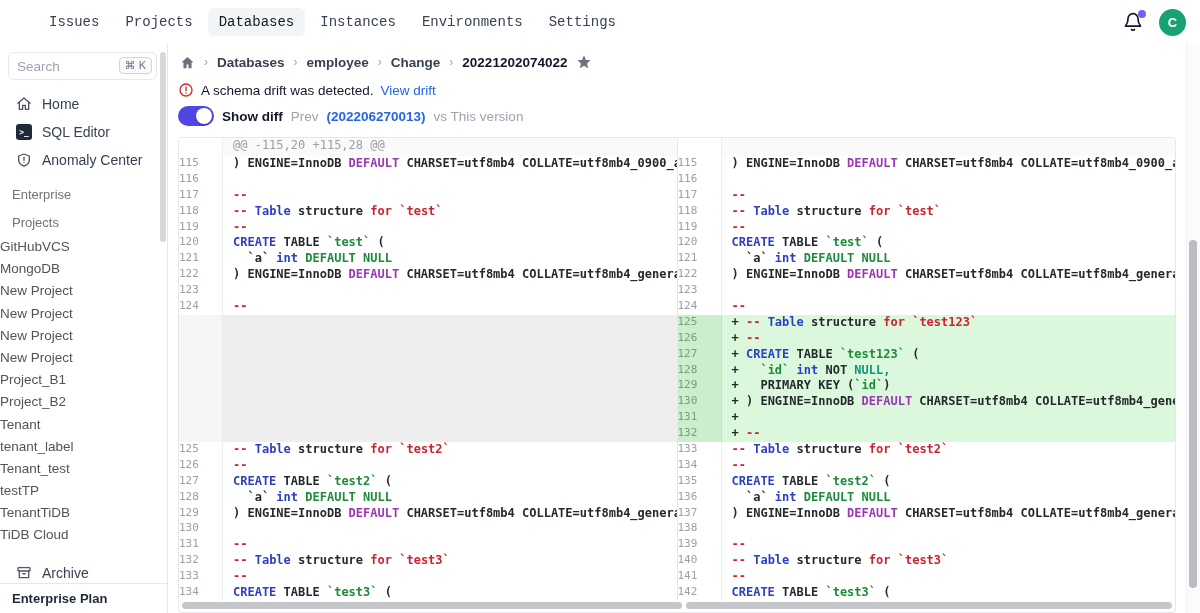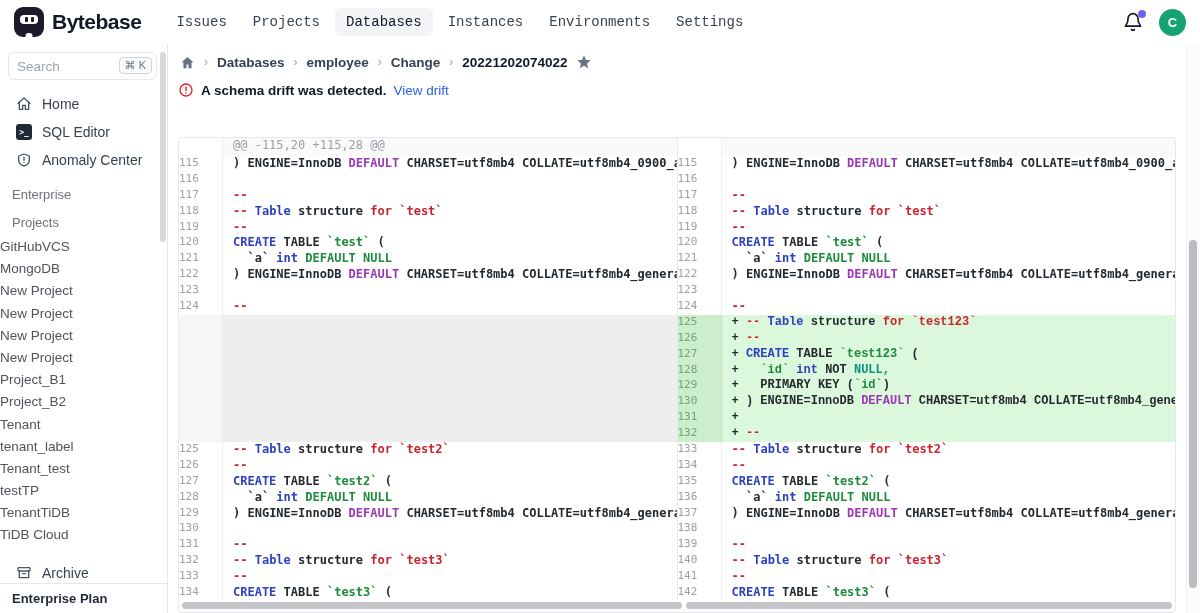--- a/index.html
+++ b/index.html
@@ -54,21 +54,21 @@
                        background:#d6d8da; border-radius:3px; cursor:pointer; }
 
   
   .main { position:absolute; left:168px; top:44px; right:0; bottom:0; background:#fff; }
   .breadcrumb { position:absolute; left:12px; top:10px; display:flex; align-items:center; gap:9px;
                 font-size:13.5px; }
   .bc-item { color:#374151; font-weight:600; cursor:pointer; }
   .bc-item.current { color:#111827; font-weight:700; }
   .bc-sep { color:#9ca3af; font-size:12px; }
   .drift-row { position:absolute; left:10px; top:38px; display:flex; align-items:center; gap:7px; font-size:13.5px; }
-  .drift-text { color:#111827; font-weight:700;text-align:center; }
+  .drift-text { color:#111827; font-weight:400;text-align:center; }
   .drift-link { color:#2563eb; font-weight:500; cursor:pointer; }
   .toggle-row { position:absolute; left:10px; top:62px; display:flex; align-items:center; gap:8px; font-size:13.5px; }
   .toggle { width:36px; height:20px; border-radius:10px; background:#4f46e5; position:relative; cursor:pointer; }
   .toggle-knob { position:absolute; right:2px; top:2px; width:16px; height:16px; border-radius:50%;
                  background:#fff; box-shadow:0 1px 2px rgba(0,0,0,.25); }
   .toggle-label { font-weight:700; color:#111827; }
   .muted { color:#9ca3af; }
   .ver-link { color:#2563eb; font-weight:600; cursor:pointer; }
 
   
@@ -80,48 +80,39 @@
   .d-cell.right { border-left:1px solid #e5e7eb; }
   .d-gut { flex:0 0 44px; width:44px; text-align:left; padding-right:9px;
            font:400 11px "DejaVu Sans Mono",monospace; color:#9aa0a6;
            border-right:1px solid #eceef0; background:#fff; }
   .d-code { flex:1; min-width:0; overflow:hidden; white-space:pre; padding-left:10px;
             font:700 12px "DejaVu Sans Mono",monospace; color:#24292e; }
   .hdr .d-code { background:#fafafa; color:#9aa0a6; font-weight:400; }
   .gap .d-gut  { background:#f6f6f6; border-right-color:#e9e9e9; }
   .gap .d-code { background:#eeeeee; }
   .add .d-gut  { background:#cdeecd; color:#74a07c; border-right-color:#bfe5c0; }
-  .add .d-code { background:#dcf8dc;font-family:Liberation Mono, monospace; }
+  .add .d-code { background:#dcf8dc; }
   .tk-p { color:#24292e; } .tk-c { color:#24292e; }
   .tk-k { color:#2b3fc0; } .tk-g { color:#1d8a3c; }
   .tk-t { color:#0c9486; } .tk-m { color:#9c36b5; }
   .tk-r { color:#cb2431; }
   .hscroll-thumb { position:absolute; bottom:3px; height:7px; border-radius:4px; background:#c4c6c9; cursor:pointer; }
   .hscroll-left  { left:3px; width:500px; }
   .hscroll-right { left:507px; width:486px; }
 
   
   .page-scroll-track { position:absolute; right:0; top:44px; bottom:0; width:14px;
                        background:#fbfbfb; border-left:1px solid #f1f1f1; }
   .page-scroll-thumb { position:absolute; right:3px; top:196px; width:8px; height:348px;
                        background:#b9bcc0; border-radius:4px; cursor:pointer; }
 </style>
 </head>
 <body>
 
 <div class="navbar">
-  <div class="brand">
-    <div class="logo">
-      <div class="logo-band">
-          <span class="logo-eye"></span>
-          <span class="logo-eye"></span>
-        </div>
-    </div>
-    <span class="brand-name">Bytebase</span>
-  </div>
   <div class="nav-items" id="navItems">
       <div class="nav-item">Issues</div>
       <div class="nav-item">Projects</div>
       <div class="nav-item active">Databases</div>
       <div class="nav-item">Instances</div>
       <div class="nav-item">Environments</div>
       <div class="nav-item">Settings</div>
     </div>
   <div class="nav-right">
     <div class="bell-wrap">
@@ -217,20 +208,29 @@
   <div class="drift-row">
     <svg width="16" height="16" viewBox="0 0 24 24" fill="none" stroke="#dc2626" stroke-width="2" stroke-linecap="round">
       <circle cx="12" cy="12" r="9"></circle>
         <line x1="12" y1="7.5" x2="12" y2="13"></line>
         <line x1="12" y1="16.5" x2="12" y2="16.6"></line>
     </svg>
     <span class="drift-text">A schema drift was detected.</span>
     <span class="drift-link">View drift</span>
   </div>
 
+  <div class="toggle-row">
+    <div class="toggle">
+        <div class="toggle-knob"></div>
+      </div>
+    <span class="toggle-label">Show diff</span>
+    <span class="muted">Prev</span>
+    <span class="ver-link">(202206270013)</span>
+    <span class="muted">vs This version</span>
+  </div>
 
   <div class="diff-panel">
     <div id="diffRows">
         <div class="d-row hdr">
           <div class="d-cell left">
             <div class="d-gut"></div>
             <div class="d-code">@@ -115,20 +115,28 @@</div>
           </div>
           <div class="d-cell right">
             <div class="d-gut"></div>

